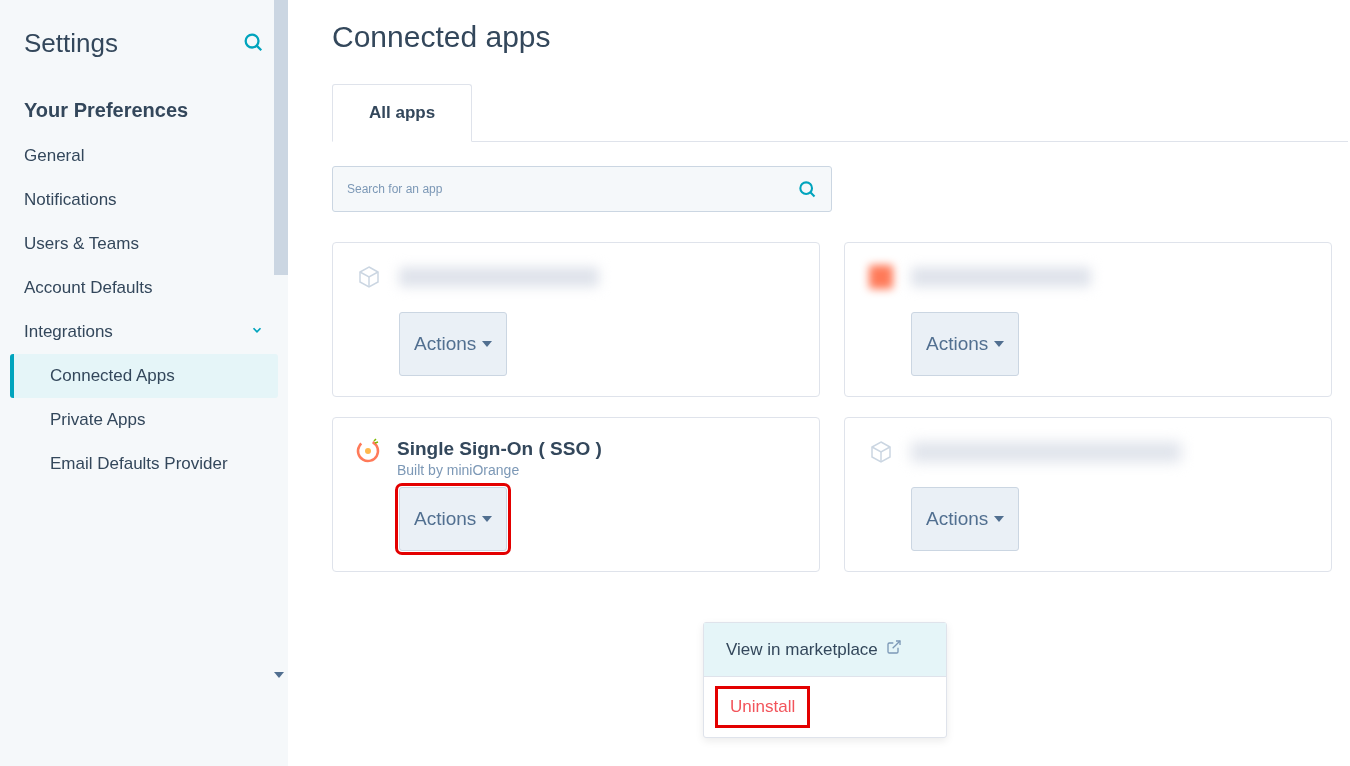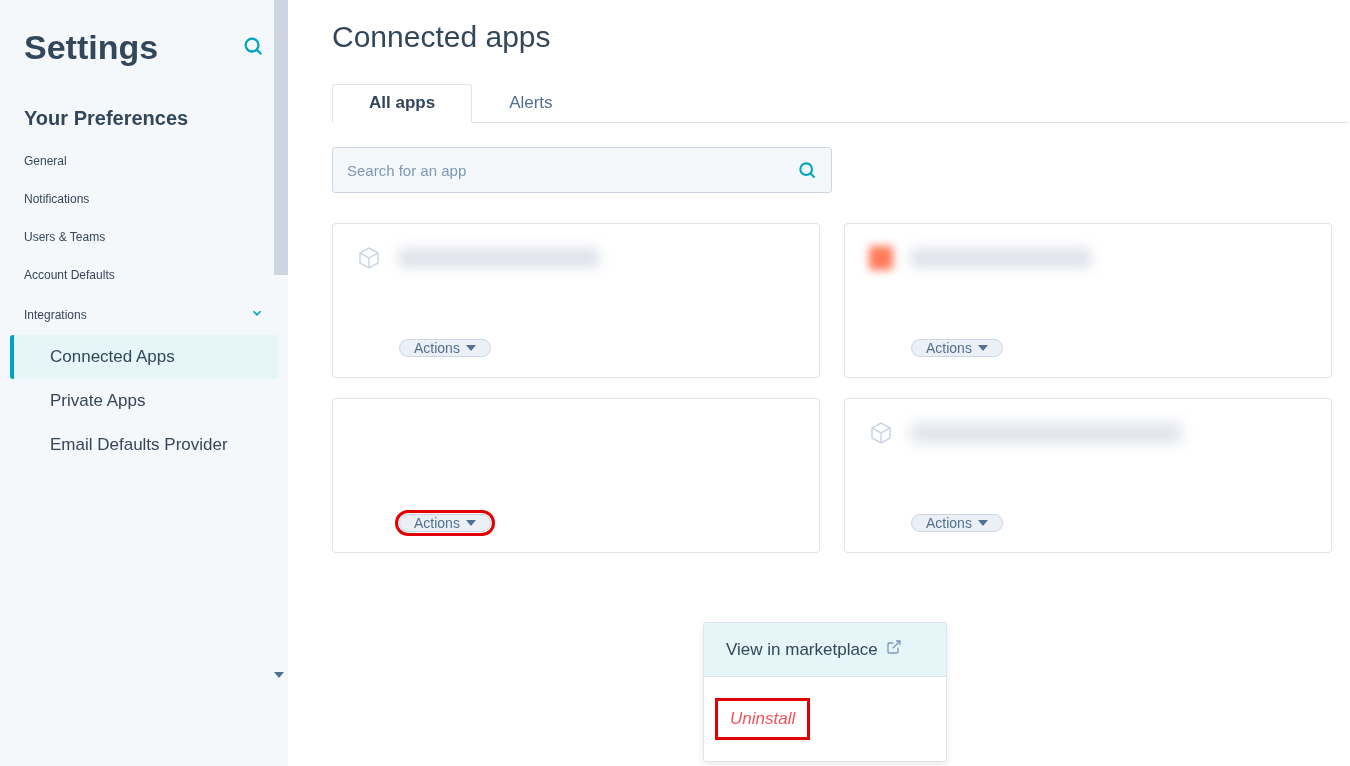--- a/index.html
+++ b/index.html
@@ -26,34 +26,34 @@
   height: 275px;
   background: #cbd6e2;
 }
 .sidebar-header {
   display: flex;
   align-items: center;
   justify-content: space-between;
   padding: 0 24px 20px 24px;
 }
 .sidebar-title {
-  font-size: 34px;
-  font-weight: 700;
+  font-size: 26px;
+  font-weight: 400;
   color: #33475b;
 }
 .search-icon-sidebar svg { width: 22px; height: 22px; stroke: #00a4bd; }
 .section-title {
   font-size: 20px;
   font-weight: 700;
   color: #33475b;
   padding: 20px 24px 12px 24px;
 }
 .nav-item {
   padding: 12px 24px;
-  font-size: 12px;
+  font-size: 17px;
   color: #33475b;
   cursor: pointer;
   display: flex;
   justify-content: space-between;
   align-items: center;
 }
 .nav-sub-item {
   padding: 12px 24px 12px 40px;
   font-size: 17px;
   color: #33475b;
@@ -88,21 +88,21 @@
   font-weight: 500;
   color: #33475b;
   margin-bottom: 30px;
 }
 .tabs {
   display: flex;
   border-bottom: 1px solid #dfe3eb;
   margin-right: 2px;
 }
 .tab {
-  padding: 8px 36px;
+  padding: 18px 36px;
   font-size: 17px;
   color: #516f90;
   border: 1px solid transparent;
   cursor: pointer;
   position: relative;
 }
 .tab.active {
   border: 1px solid #dfe3eb;
   border-bottom: 1px solid #fff;
   margin-bottom: -1px;
@@ -117,21 +117,21 @@
   background: #f5f8fa;
   width: 500px;
   display: flex;
   align-items: center;
   padding: 12px 14px;
 }
 .search-box input {
   flex: 1;
   border: none;
   background: transparent;
-  font-size: 15px;
+  font-size: 12px;
   color: #516f90;
   outline: none;
 }
 .search-box input::placeholder { color: #7c98b6; }
 .search-box svg { width: 20px; height: 20px; stroke: #00a4bd; stroke-width: 2.5; fill: none; }
 
 .cards {
   margin-top: 30px;
   display: grid;
   grid-template-columns: 488px 488px;
@@ -183,23 +183,23 @@
   height: 24px;
   background: #ff7a59;
   border-radius: 3px;
   filter: blur(4px);
 }
 .card-footer { margin-top: auto; padding-left: 44px; }
 .actions-btn {
   border: 1px solid #cbd6e2;
   background: #eaf0f6;
   color: #516f90;
-  padding: 0 14px;
-  font-size: 14px;
-  border-radius: 15px;
+  padding: 20px 14px;
+  font-size: 19px;
+  border-radius: 3px;
   cursor: pointer;
   display: inline-flex;
   align-items: center;
   gap: 6px;
 }
 .actions-btn svg { width: 10px; height: 10px; fill: #516f90; }
 .highlighted { outline: 3px solid #e30000; outline-offset: 1px; }
 
 .mo-icon svg { width: 26px; height: 26px; }
 
@@ -217,21 +217,21 @@
   padding: 16px 22px;
   font-size: 17px;
   color: #33475b;
   display: flex;
   align-items: center;
   gap: 8px;
   cursor: pointer;
 }
 .dropdown-item.view-hover { background: #e5f5f8; }
 .dropdown-divider { height: 1px; background: #dfe3eb; }
-.uninstall-wrap { padding: 24px 14px; font-style: italic; }
+.uninstall-wrap { padding: 12px 14px; }
 .uninstall-item {
   color: #f2545b;
   font-size: 17px;
   padding: 8px 12px;
   display: inline-block;
   outline: 3px solid #e30000;
   cursor: pointer;
 }
 .ext-icon svg { width: 16px; height: 16px; stroke: #7c98b6; fill: none; stroke-width: 2; }
 .blurred-wide {
@@ -287,21 +287,20 @@
         <polygon points="0,2 10,2 5,8"></polygon>
       </svg>
   </div>
 </div>
 
 <div class="main">
   <h1 class="page-title">Connected apps</h1>
 
   <div class="tabs">
     <div class="tab active">All apps</div>
-    <div class="tab">Alerts</div>
   </div>
 
   <div class="search-box">
     <input type="text" placeholder="Search for an app" style="">
     <svg viewBox="0 0 24 24">
         <circle cx="11" cy="11" r="7"></circle>
         <line x1="21" y1="21" x2="16" y2="16"></line>
       </svg>
   </div>
 
@@ -343,20 +342,33 @@
         <button class="actions-btn">
           <span>Actions</span>
           <svg viewBox="0 0 10 10">
               <polygon points="0,2 10,2 5,8"></polygon>
             </svg>
         </button>
       </div>
     </div>
 
     <div class="card">
+      <div class="card-header">
+        <span class="mo-icon">
+          <svg viewBox="0 0 26 26">
+              <circle cx="13" cy="13" r="10" fill="none" stroke="#ff7a59" stroke-width="2.5" stroke-dasharray="50 12" transform="rotate(-60 13 13)"></circle>
+              <circle cx="13" cy="13" r="3" fill="#ffb84d"></circle>
+              <path d="M19 3 L21 1 M20 5 L23 4" stroke="#7fba00" stroke-width="1.5"></path>
+            </svg>
+        </span>
+        <div class="card-title-block">
+          <div class="card-title">Single Sign-On ( SSO )</div>
+          <div class="card-subtitle">Built by miniOrange</div>
+        </div>
+      </div>
       <div class="card-footer">
         <button class="actions-btn highlighted">
           <span>Actions</span>
           <svg viewBox="0 0 10 10">
               <polygon points="0,2 10,2 5,8"></polygon>
             </svg>
         </button>
       </div>
     </div>
 

